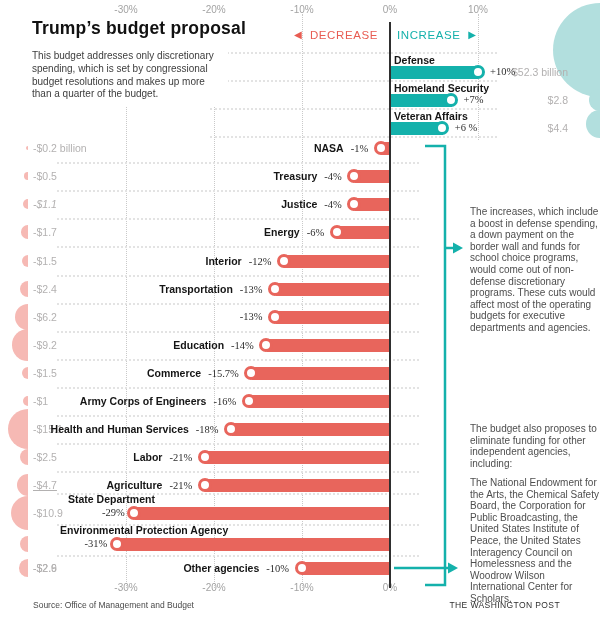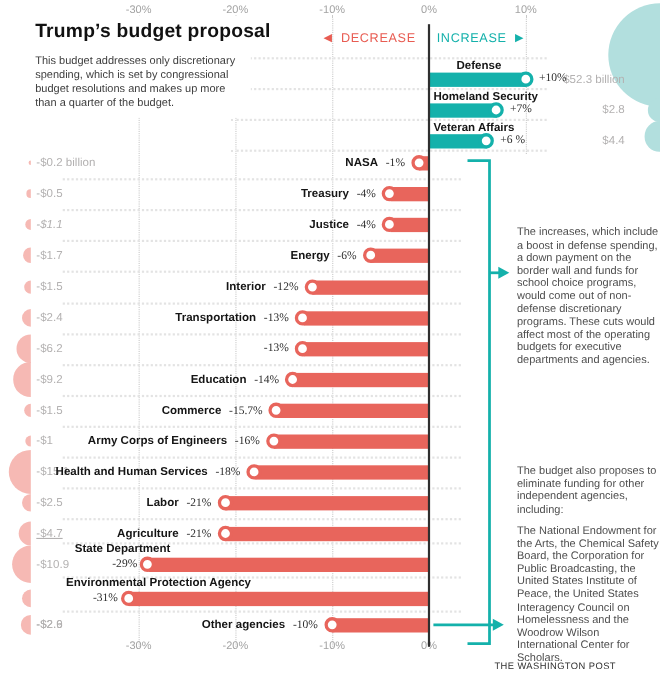--- a/index.html
+++ b/index.html
@@ -70,21 +70,21 @@
       <div class="sep" style="left: 57px; top: 359px; width: 362px;"></div>
       <div class="sep" style="left: 57px; top: 387px; width: 362px;"></div>
       <div class="sep" style="left: 57px; top: 415px; width: 362px;"></div>
       <div class="sep" style="left: 57px; top: 443px; width: 362px;"></div>
       <div class="sep" style="left: 57px; top: 471px; width: 362px;"></div>
       <div class="sep" style="left: 57px; top: 493px; width: 362px;"></div>
       <div class="sep" style="left: 57px; top: 524px; width: 362px;"></div>
       <div class="sep" style="left: 57px; top: 555px; width: 362px;"></div>
     </div>
   <div id="rows-layer">
-      <div class="dept-above" style="left: 415px; top: 54px;">Defense</div>
+      <div class="dept-above" style="left: 394px; top: 54px;">Defense</div>
       <div class="bar inc" style="left: 390px; top: 65.5px; width: 88px;"></div>
       <div class="ring inc" style="left: 470.5px; top: 64.5px;"></div>
       <div class="pct" style="position: absolute; left: 490px; top: 66px; z-index: 5;">+10%</div>
       <div class="money" style="right: 32px; top: 66px;">$52.3 billion</div>
       <div class="bubble-right" style="left: 552.993px; top: 2.99282px; width: 94.0144px; height: 94.0144px;"></div>
       <div class="dept-above" style="left: 394px; top: 82px;">Homeland Security</div>
       <div class="bar inc" style="left: 390px; top: 93.5px; width: 61.6px;"></div>
       <div class="ring inc" style="left: 444.1px; top: 92.5px;"></div>
       <div class="pct" style="position: absolute; left: 463.6px; top: 94px; z-index: 5;">+7%</div>
       <div class="money" style="right: 32px; top: 94px;">$2.8</div>
@@ -239,14 +239,15 @@
     <line x1="445" y1="248" x2="454" y2="248" stroke="#14B1AB" stroke-width="2.5"></line>
     <polygon points="453,242.5 463,248 453,253.5" fill="#14B1AB"></polygon>
     <line x1="394" y1="568" x2="449" y2="568" stroke="#14B1AB" stroke-width="2.5"></line>
     <polygon points="448,562.5 458,568 448,573.5" fill="#14B1AB"></polygon>
   </svg>
 
   <div class="annotation" style="left:470px;top:206px;">The increases, which include a boost in defense spending, a down payment on the border wall and funds for school choice programs, would come out of non-defense discretionary programs. These cuts would affect most of the operating budgets for executive departments and agencies.</div>
   <div class="annotation" style="left:470px;top:423px;">The budget also proposes to eliminate funding for other independent agencies, including:</div>
   <div class="annotation" style="left:470px;top:477px;">The National Endowment for the Arts, the Chemical Safety Board, the Corporation for Public Broadcasting, the United States Institute of Peace, the United States Interagency Council on Homelessness and the Woodrow Wilson International Center for Scholars.</div>
 
+  <div class="footer-text" style="left:33px;top:600px;">Source: Office of Management and Budget</div>
   <div class="footer-text credit" style="right:40px;top:600px;">THE WASHINGTON POST</div>
 </div>
 
 </body></html>

